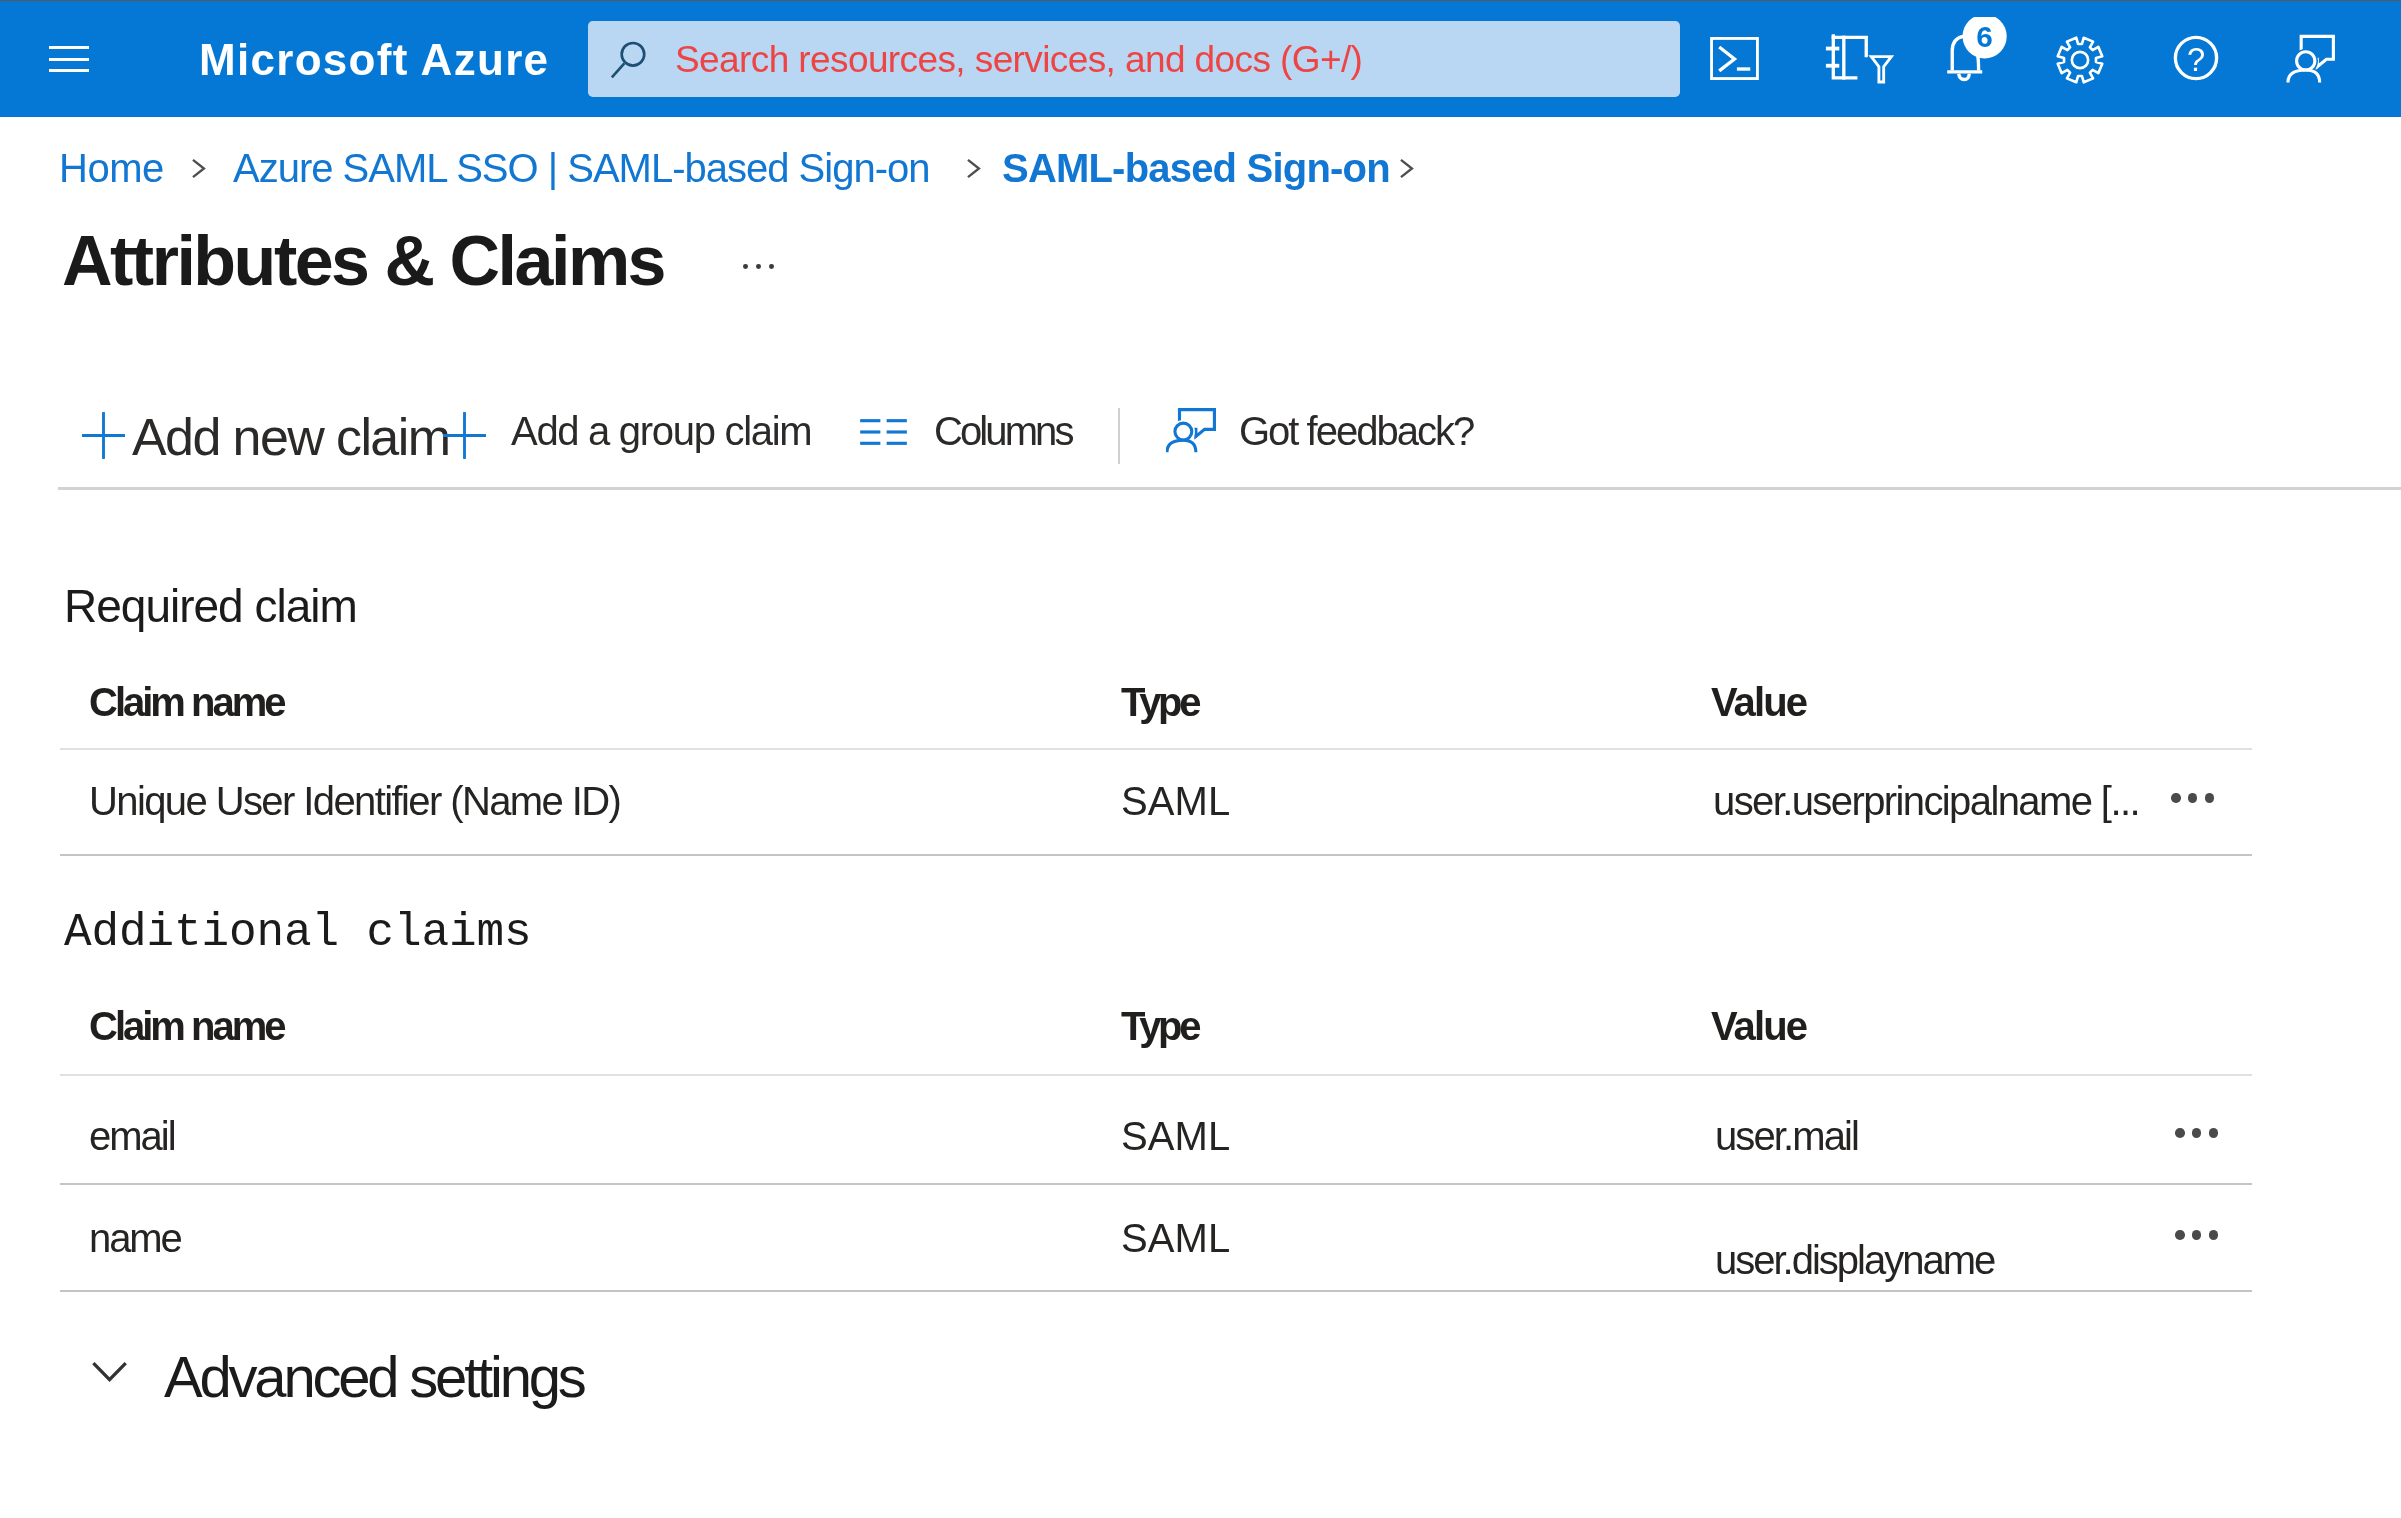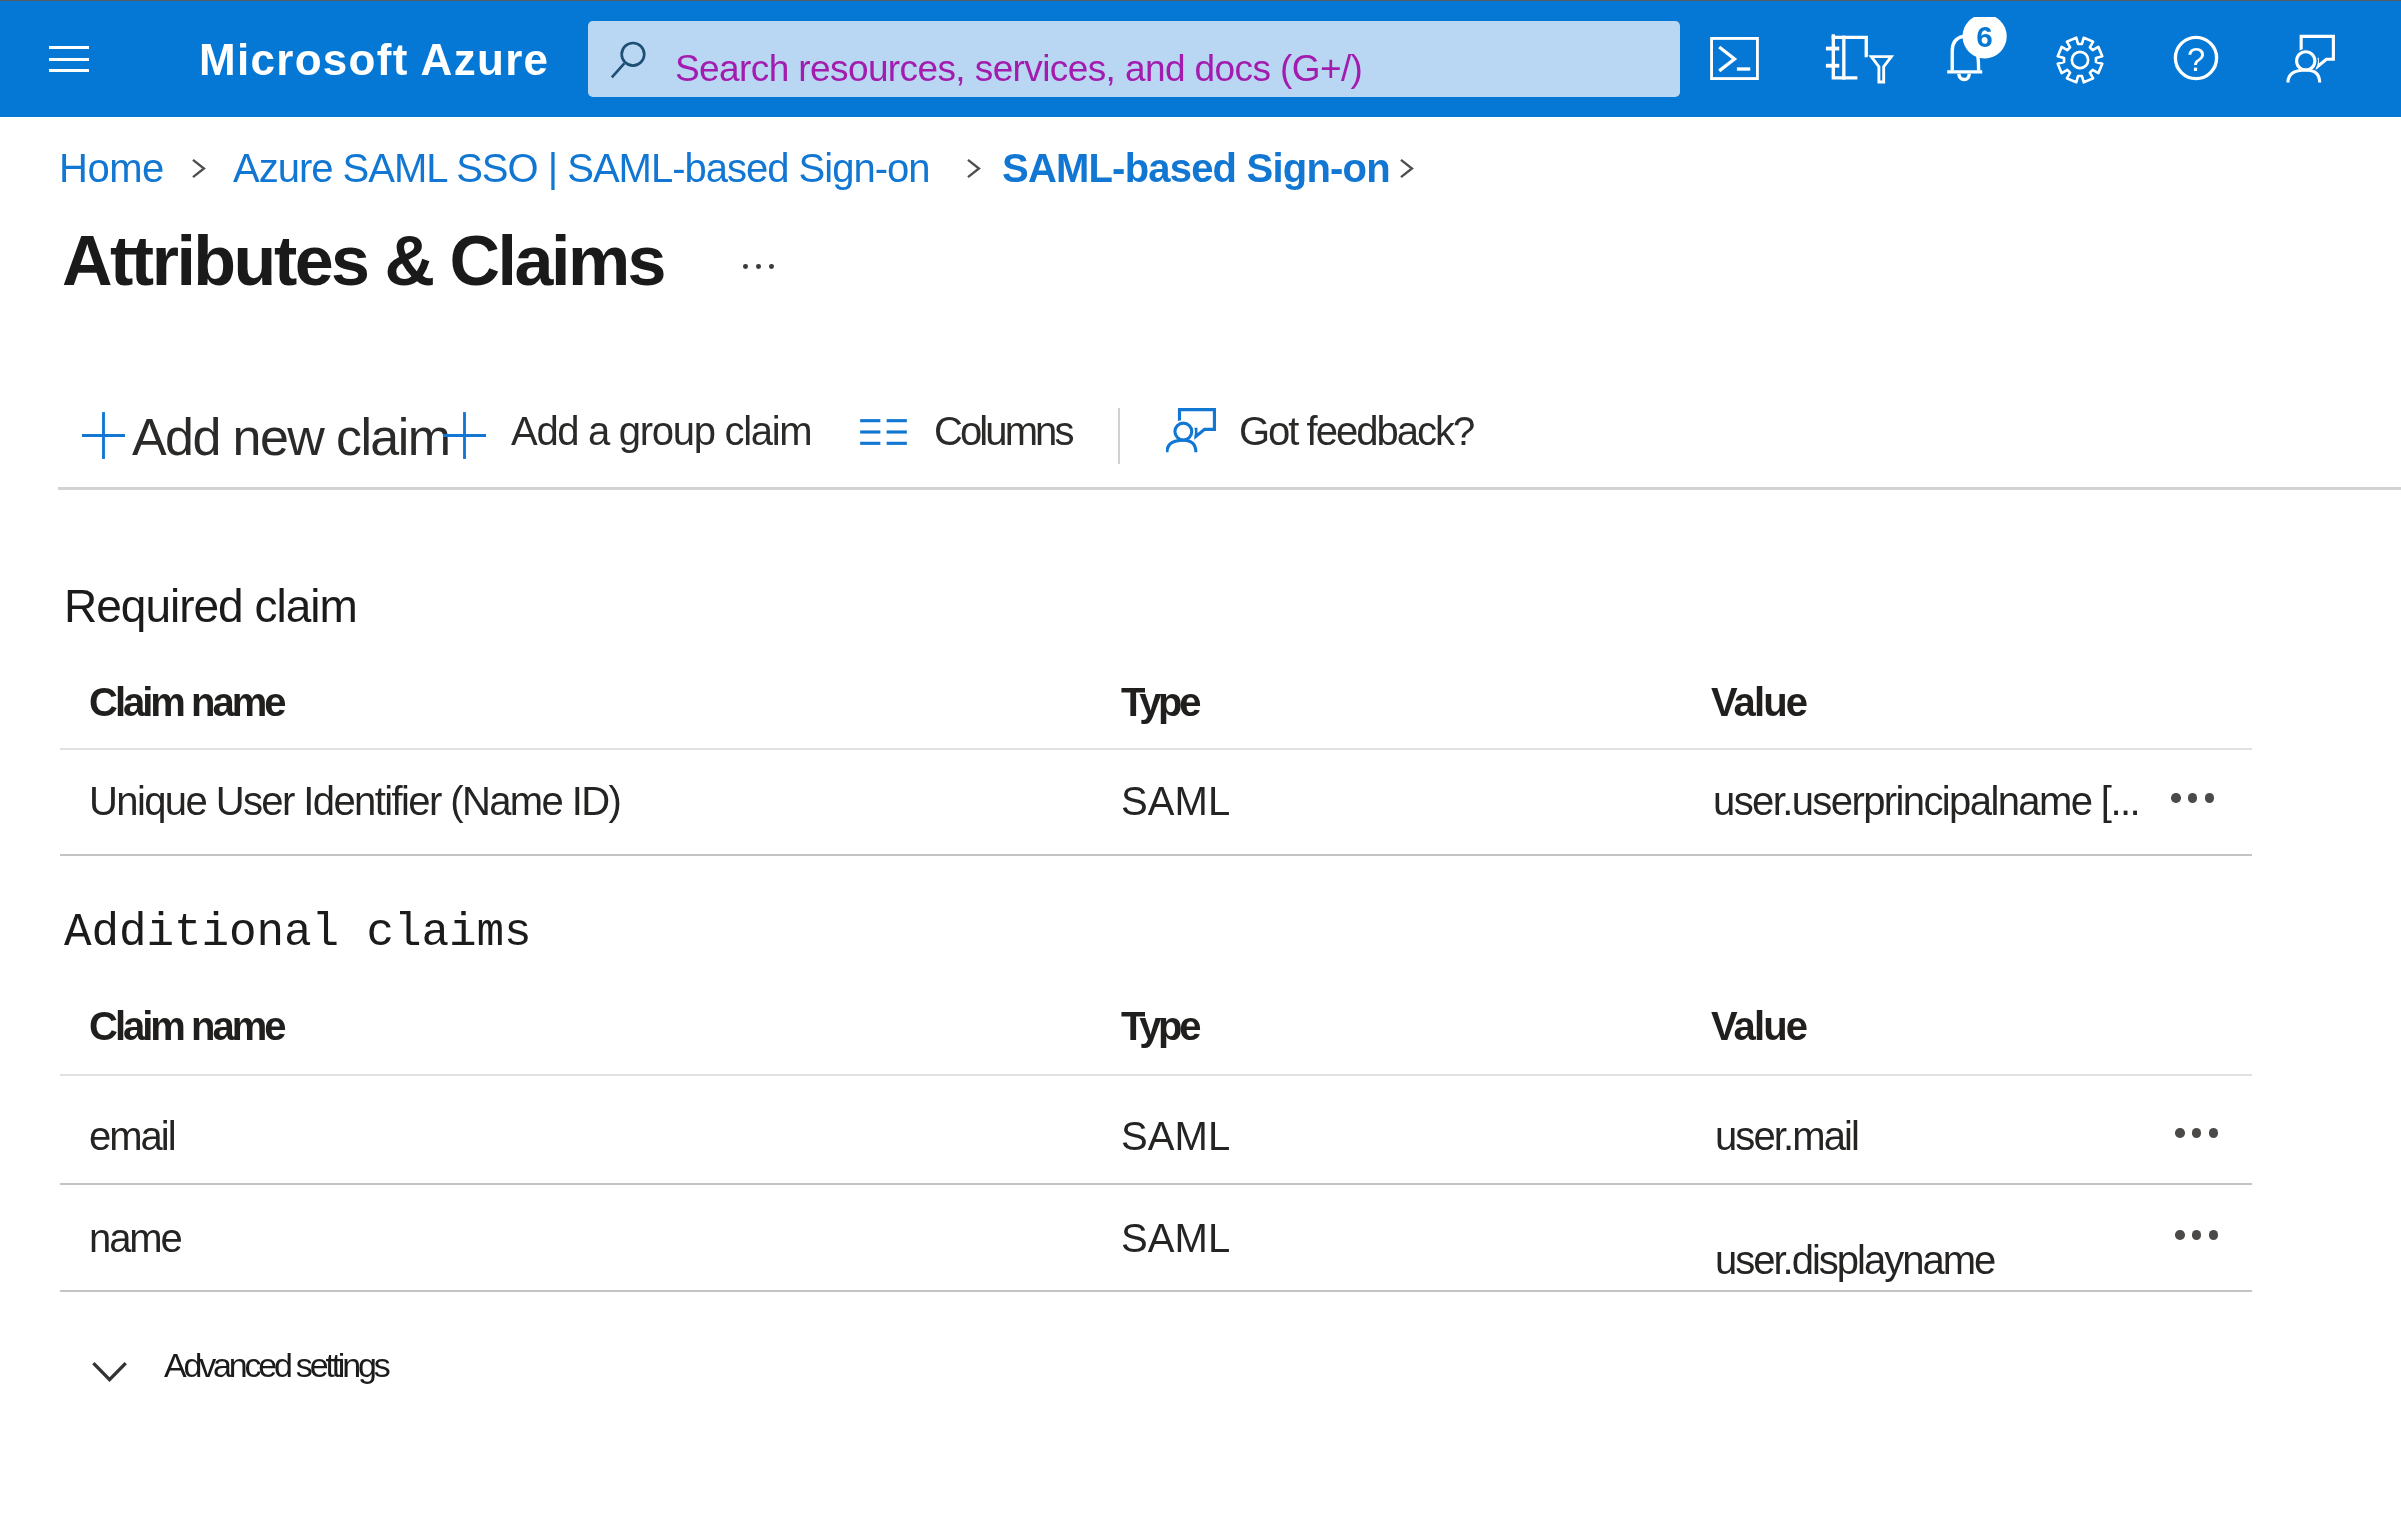--- a/index.html
+++ b/index.html
@@ -24,21 +24,21 @@
   <div class="abs" style="left:49px;top:58px;width:40px;height:2.9px;background:#fff;"></div>
   <div class="abs" style="left:49px;top:69px;width:40px;height:2.9px;background:#fff;"></div>
 
   <div class="abs" id="brand" style="left:199px;top:38px;font-size:44px;font-weight:700;color:#fff;letter-spacing:1.3px;">Microsoft Azure</div>
 
   <div class="abs" style="left:588px;top:21px;width:1092px;height:76px;background:#b9d7f2;border-radius:4.8px;"></div>
   <svg class="abs" style="left:608px;top:37px;" width="48" height="48" viewBox="0 0 100 100" fill="none">
     <circle cx="52" cy="36" r="23.5" stroke="#1d4e74" stroke-width="5.5"></circle>
     <line x1="34" y1="55" x2="8" y2="84" stroke="#1d4e74" stroke-width="5.5"></line>
   </svg>
-  <div class="abs" id="searchph" style="left:675px;top:50px;font-size:37px;color:#a21caf;letter-spacing:-0.6px;">Search resources, services, and docs (G+/)</div>
+  <div class="abs" id="searchph" style="left:675px;top:41px;font-size:37px;color:#ef4444;letter-spacing:-0.6px;">Search resources, services, and docs (G+/)</div>
 
   <svg class="abs" style="left:1710px;top:37px;" width="49" height="43" viewBox="0 0 102 90" fill="none">
     <rect x="3" y="3" width="96" height="84" stroke="#fff" stroke-width="6"></rect>
     <path d="M19 21 L51 46 L19 71" stroke="#fff" stroke-width="7" fill="none"></path>
     <line x1="56" y1="67" x2="84" y2="67" stroke="#fff" stroke-width="7"></line>
   </svg>
   <svg class="abs" style="left:1824px;top:33px;" width="74" height="54" viewBox="0 0 155 112" fill="none">
     <path d="M19.5 2 L19.5 97 M16 93.5 L70 93.5" stroke="#fff" stroke-width="7"></path>
     <path d="M16 8.5 L92 8.5 M88.5 5 L88.5 50" stroke="#fff" stroke-width="7"></path>
     <line x1="41.5" y1="5" x2="41.5" y2="97" stroke="#fff" stroke-width="7"></line>
@@ -152,16 +152,16 @@
   <div class="abs" id="r3b" style="left:1121px;top:1218px;font-size:40px;color:#252423;letter-spacing:0.1px;">SAML</div>
   <div class="abs" id="r3c" style="left:1715px;top:1218px;font-size:40px;color:#252423;letter-spacing:-2px;margin-top:22px;">user.displayname</div>
   <div class="abs dots" style="left:2175px;top:1230px;">
       <b></b>
     </div>
   <div class="hline" style="left:60px;top:1290px;width:2192px;height:2.4px;background:#c6c4c2;"></div>
 
   <svg class="abs" style="left:91px;top:1359px;" width="39" height="29" viewBox="0 0 82 60">
     <polyline points="5,8 39,43 73,8" fill="none" stroke="#333333" stroke-width="7"></polyline>
   </svg>
-  <div class="abs" id="adv" style="left:164px;top:1348px;font-size:34px;color:#1b1b1b;letter-spacing:-3.2px;">Advanced settings</div>
+  <div class="abs" id="adv" style="left:164px;top:1348px;font-size:58px;color:#1b1b1b;letter-spacing:-3.2px;">Advanced settings</div>
 
 </div>
 
 
 </body></html>

